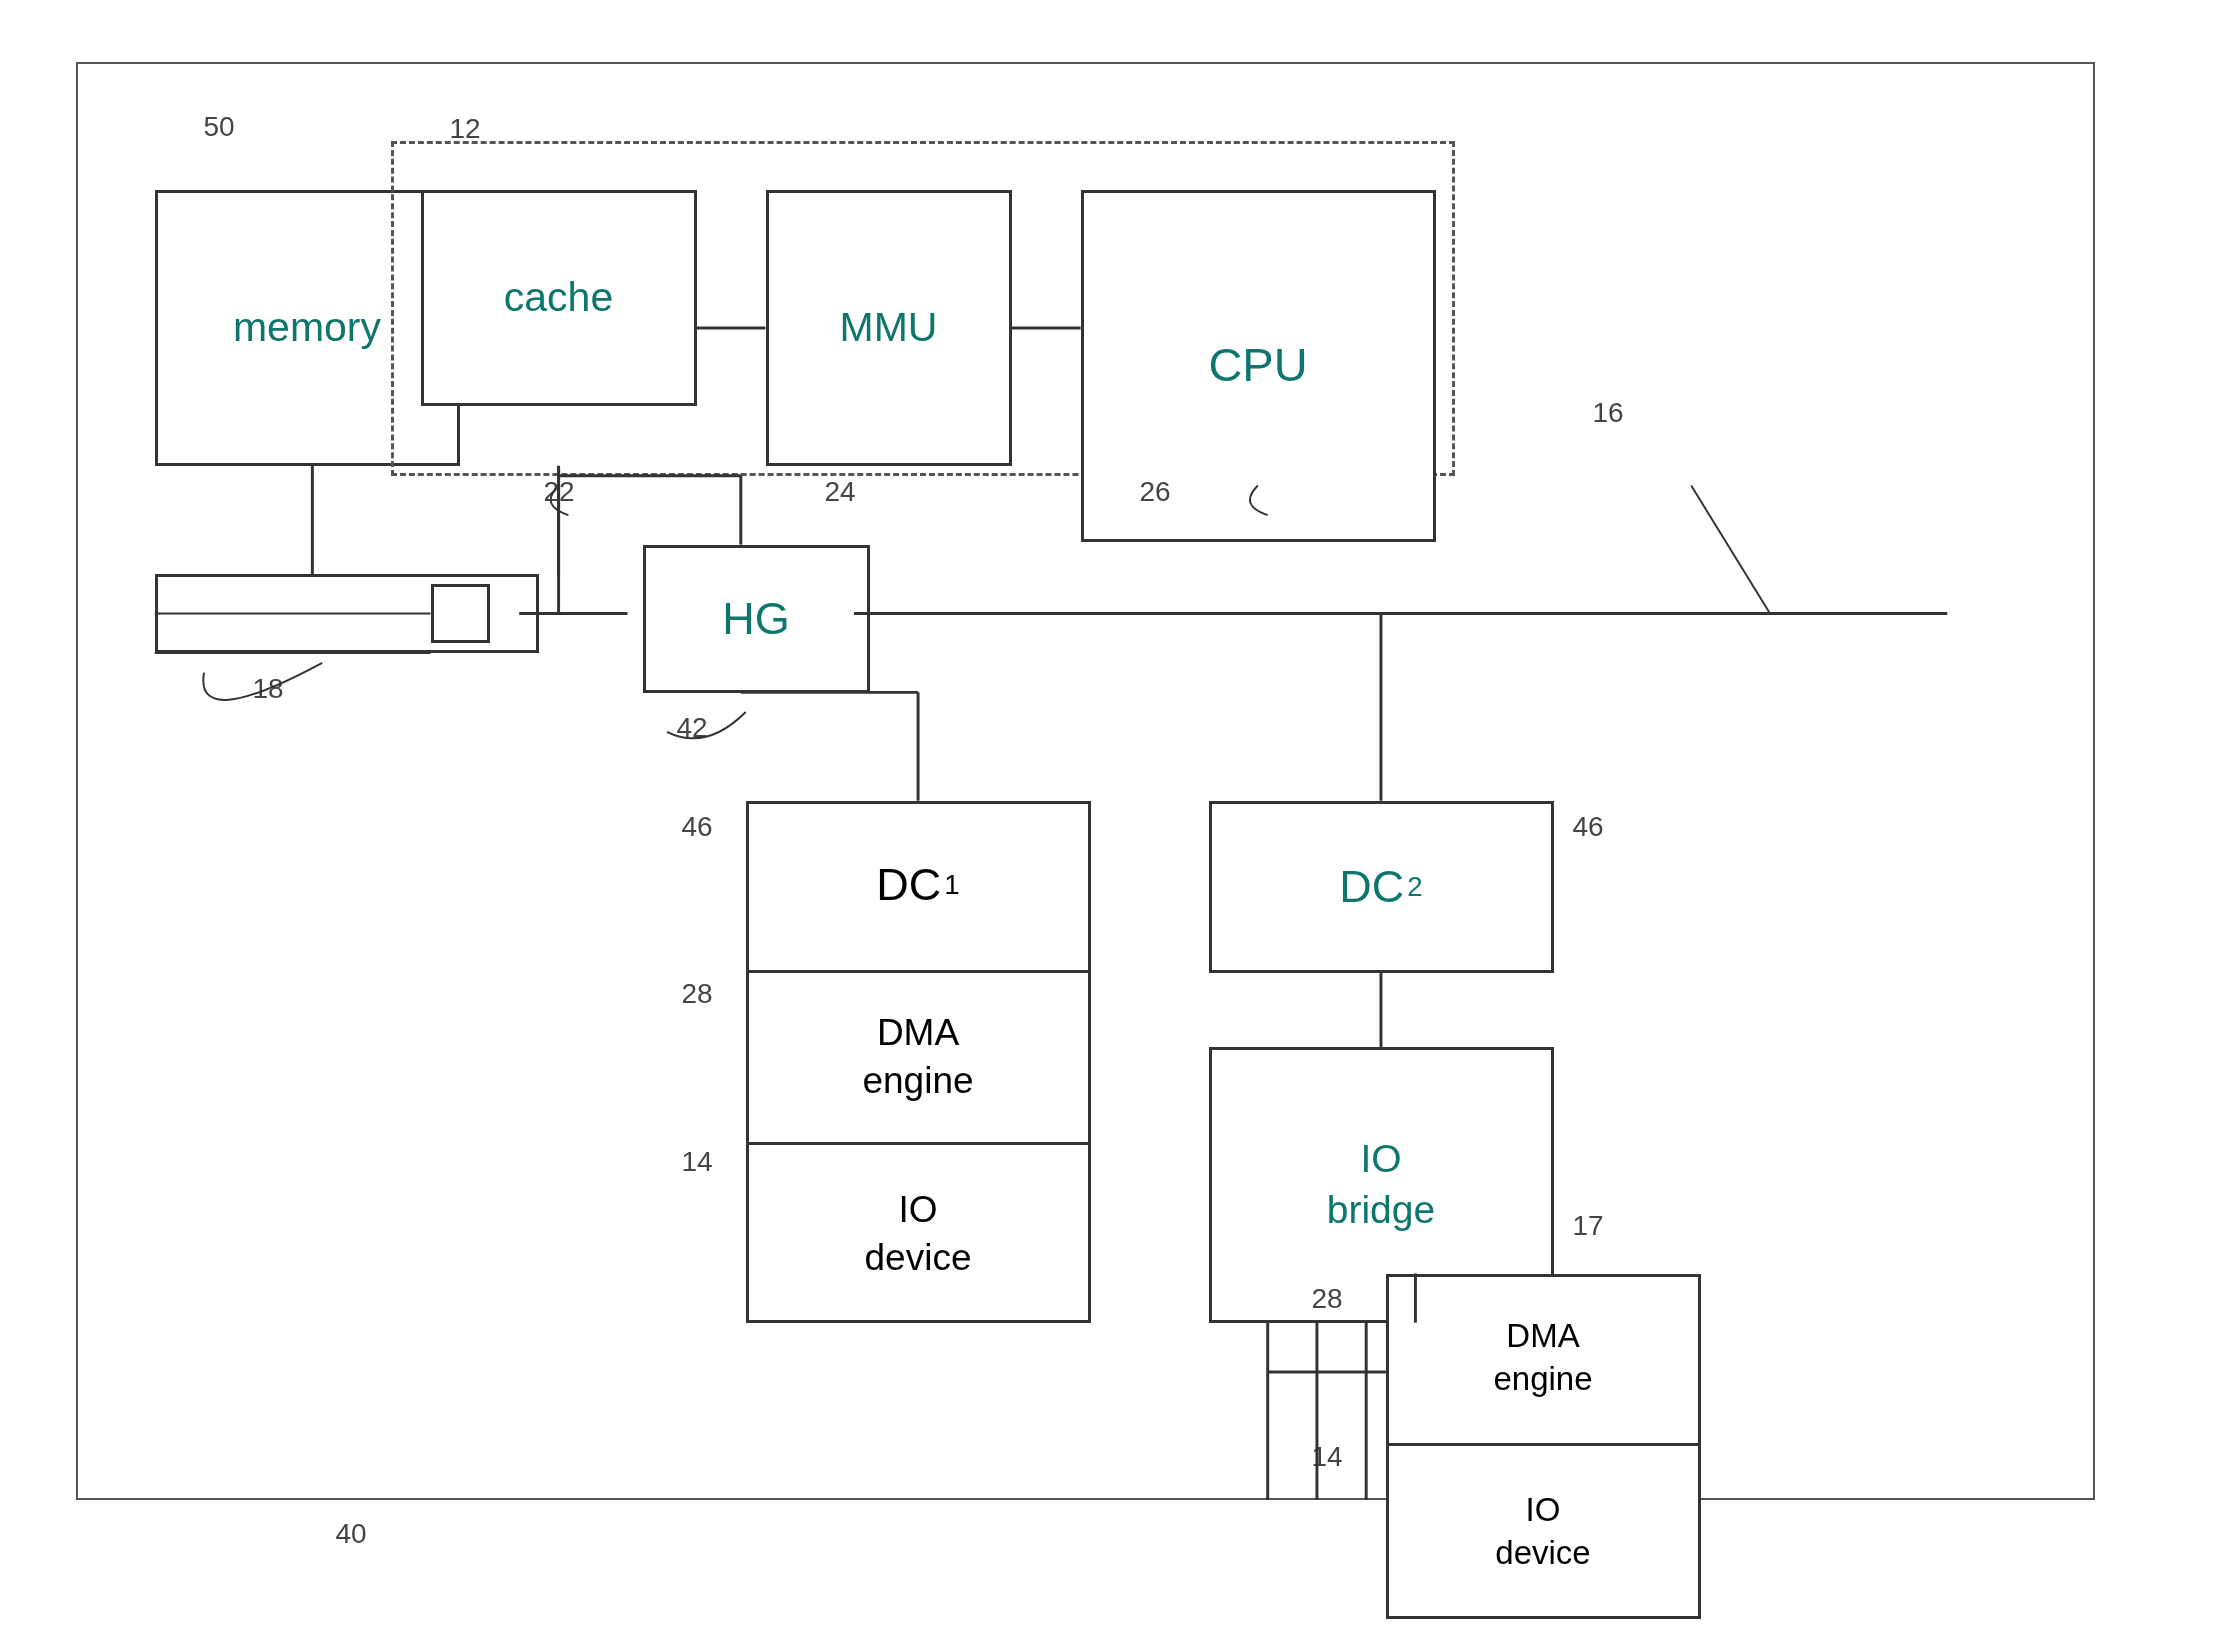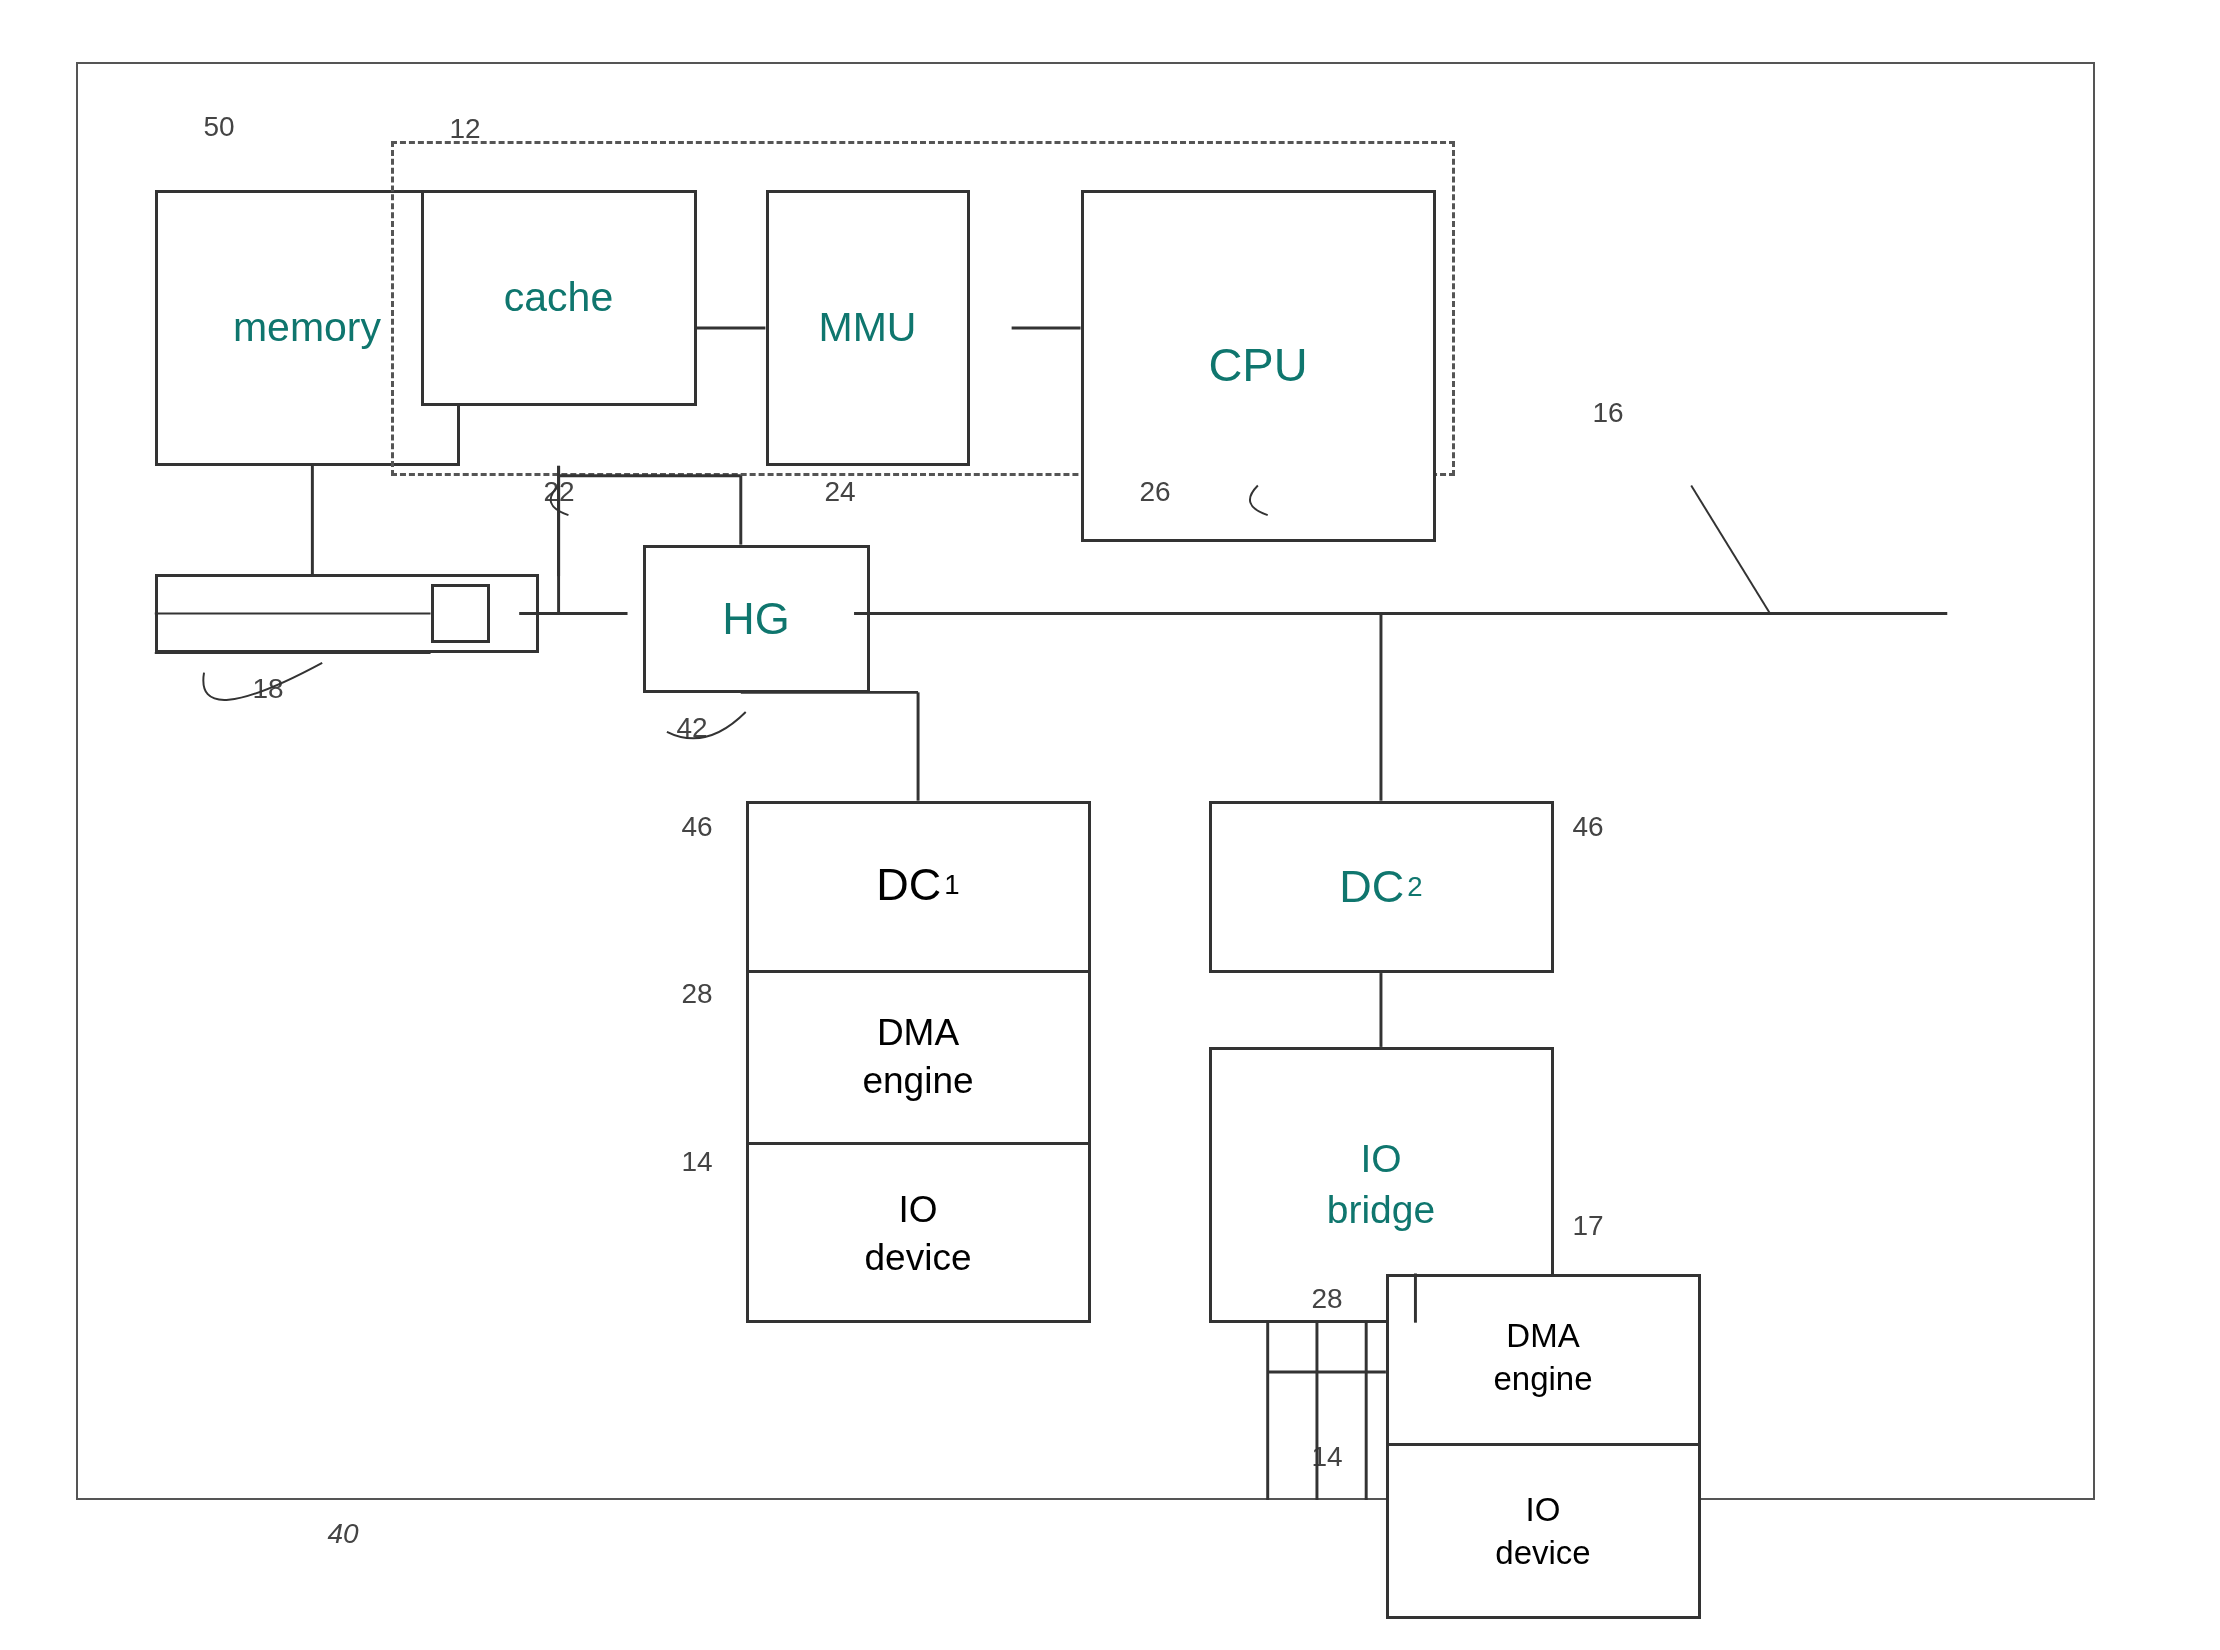--- a/index.html
+++ b/index.html
@@ -59,32 +59,32 @@
       height: 1438px;
       pointer-events: none;
     }
   </style>
 </head>
 <body>
 
 <div class="diagram-container">
   <div class="main-border"></div>
 
-  <div class="ref" style="bottom:39px; left:252px;font-style:italic;">40</div>
+  <div class="ref" style="bottom:39px; left:260px;">40</div>
 
   <div class="ref" style="top:49px; left:128px;">50</div>
 
   <div class="box" style="left:79px; top:128px; width:305px; height:276px; font-size:41px;">memory</div>
 
   <div class="box-dashed" style="left:315px; top:79px; width:1064px; height:335px;"></div>
   <div class="ref" style="top:51px; left:374px;">12</div>
 
   <div class="box" style="left:345px; top:128px; width:276px; height:216px; font-size:41px;">cache</div>
 
-  <div class="box" style="left:690px; top:128px; width:204px; height:276px; font-size:41px;">MMU</div>
+  <div class="box" style="left:690px; top:128px; width:246px; height:276px; font-size:41px;">MMU</div>
 
   <div class="box" style="left:1005px; top:128px; width:355px; height:352px; font-size:47px;">CPU</div>
 
   <div class="ref" style="top:414px; left:468px;text-align:center;">22</div>
 
   <div class="ref" style="top:414px; left:749px;">24</div>
 
   <div class="ref" style="top:414px; left:1064px;">26</div>
 
   <div class="box" style="left:79px; top:512px; width:384px; height:79px;"></div>

